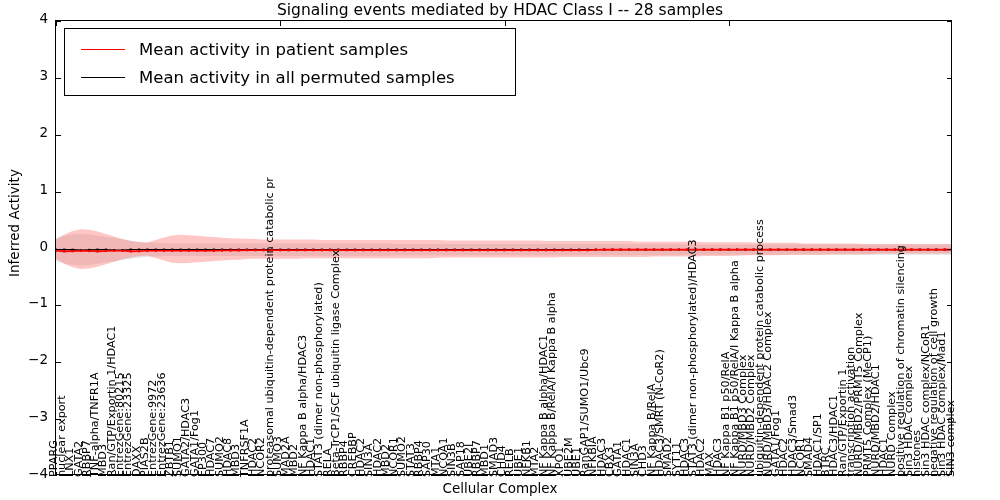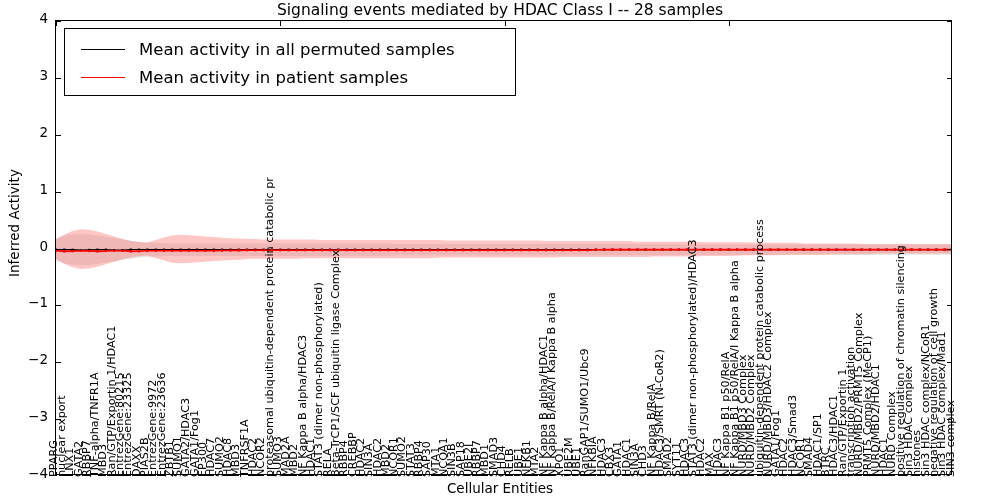--- a/index.html
+++ b/index.html
@@ -44,21 +44,21 @@
       white-space:nowrap;font-size:11.2px;line-height:11px;color:#000;}
 </style>
 </head>
 <body>
 
 <div id="fig">
 
   <div id="title">Signaling events mediated by HDAC Class I -- 28 samples</div>
 
   <div id="ylabel">Inferred Activity</div>
-  <div id="xlabel">Cellular Entities</div>
+  <div id="xlabel">Cellular Complex</div>
 
   <div id="yticks">
       <div class="ytick-lab" style="left: 8px; top: 12px; right: auto; position: absolute;">4</div>
       <div class="ytick-lab" style="left: 8px; top: 68.875px; right: auto; position: absolute;">3</div>
       <div class="ytick-lab" style="left: 8px; top: 125.75px; right: auto; position: absolute;">2</div>
       <div class="ytick-lab" style="left: 8px; top: 182.625px; right: auto; position: absolute;">1</div>
       <div class="ytick-lab" style="left: 8px; top: 239.5px; right: auto; position: absolute;">0</div>
       <div class="ytick-lab" style="left: 8px; top: 296.375px; right: auto; position: absolute;">−1</div>
       <div class="ytick-lab" style="left: 8px; top: 353.25px; right: auto; position: absolute;">−2</div>
       <div class="ytick-lab" style="left: 8px; top: 410.125px; right: auto; position: absolute;">−3</div>
@@ -427,22 +427,22 @@
       <div class="xl" style="left: 859.072px; bottom: -2px;">Sin3 HDAC complex</div>
       <div class="xl" style="left: 867.378px; bottom: -2px;">histones</div>
       <div class="xl" style="left: 875.683px; bottom: -2px;">Sin3 HDAC complex/NCoR1</div>
       <div class="xl" style="left: 883.989px; bottom: -2px;">negative regulation of cell growth</div>
       <div class="xl" style="left: 892.294px; bottom: -2px;">Sin3 HDAC complex/Mad1</div>
       <div class="xl" style="left: 900.6px; bottom: -2px;">SIN3 complex</div>
     </div>
 
   <div id="legend">
     <div class="leg-row">
+      <span class="leg-line red"></span>
+      <span class="leg-txt">Mean activity in patient samples</span>
+    </div>
+    <div class="leg-row">
       <span class="leg-line"></span>
       <span class="leg-txt">Mean activity in all permuted samples</span>
     </div>
-    <div class="leg-row">
-      <span class="leg-line red"></span>
-      <span class="leg-txt">Mean activity in patient samples</span>
-    </div>
   </div>
 
 </div>
 
 </body></html>

